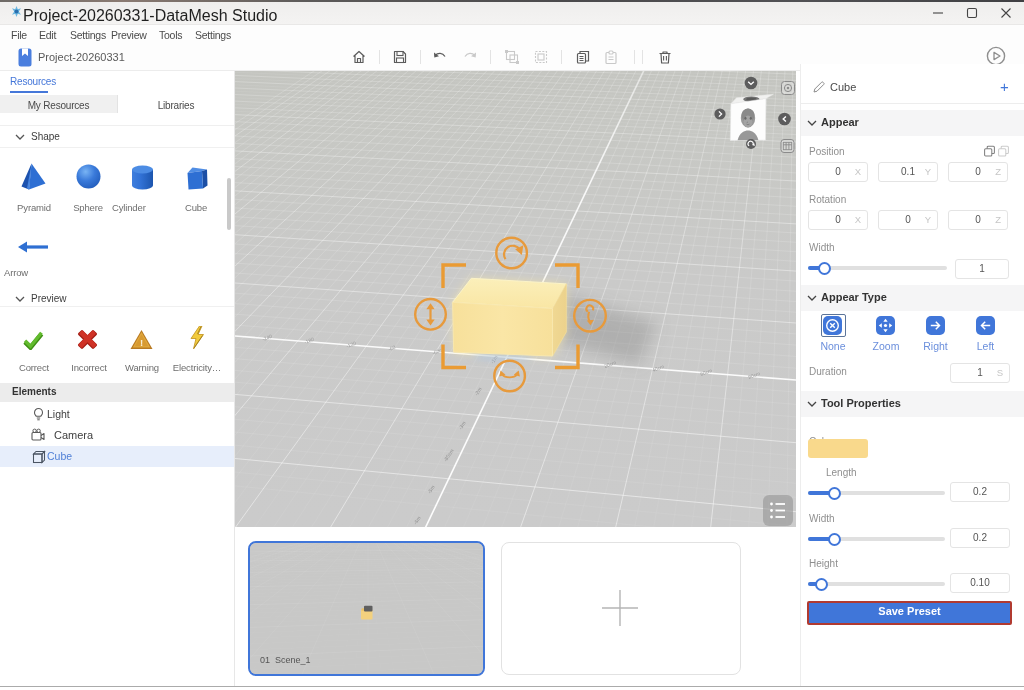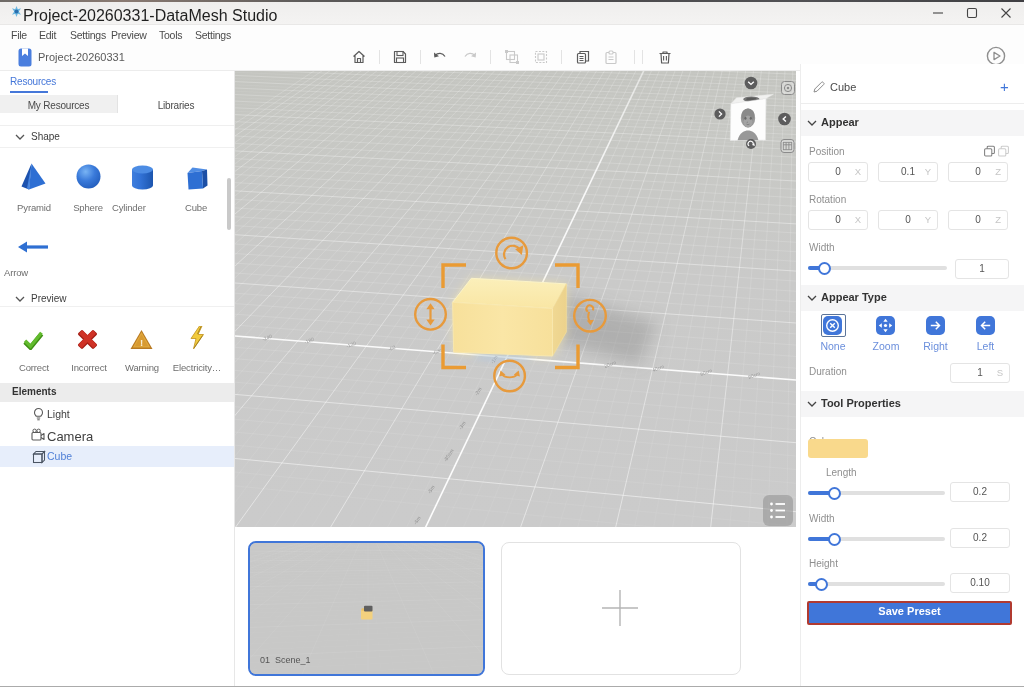--- a/index.html
+++ b/index.html
@@ -204,21 +204,21 @@
     <path d="M 5.5,1.5 a 4,4.2 0 0 1 4,4.2 c 0,1.8 -1.2,2.6 -1.7,3.6 h -4.6 C 2.7,8.3 1.5,7.5 1.5,5.7 a 4,4.2 0 0 1 4,-4.2 Z" stroke="#5a5a5a" stroke-width="1.1" fill="none"></path>
     <path d="M 3.8,11 h 3.4 M 4.3,12.8 h 2.4" stroke="#5a5a5a" stroke-width="1"></path>
   </svg>
 <div class="abs" style="left:47px;top:408px;font-size:10.5px;color:#404040;">Light</div>
 <svg width="14" height="14" viewBox="0 0 14 14" style="position:absolute;left:31px;top:428px">
     <rect x="1" y="4.5" width="9" height="7.5" rx="1" stroke="#5a5a5a" stroke-width="1.1" fill="none"></rect>
     <path d="M 10,7.5 L 13,5.5 V 11.5 L 10,9.5" stroke="#5a5a5a" stroke-width="1.1" fill="none" stroke-linejoin="round"></path>
     <circle cx="3.6" cy="2.8" r="1.7" stroke="#5a5a5a" stroke-width="1" fill="none"></circle>
     <circle cx="7.6" cy="2.8" r="1.7" stroke="#5a5a5a" stroke-width="1" fill="none"></circle>
   </svg>
-<div class="abs" style="left:47px;top:429px;font-size:13px;color:#404040;">Camera</div>
+<div class="abs" style="left:54px;top:429px;font-size:11px;color:#404040;">Camera</div>
 <div class="abs" style="left:0;top:446px;width:234px;height:21px;background:#e7eefb;"></div>
 <svg width="15" height="14" viewBox="0 0 15 14" style="position:absolute;left:31px;top:450px">
     <g stroke="#4b5563" stroke-width="1.05" fill="none">
       <rect x="2.5" y="4" width="8.5" height="8.5"></rect>
       <polygon points="2.5,4 5,1.5 13.5,1.5 11,4"></polygon>
       <polygon points="11,4 13.5,1.5 13.5,10 11,12.5"></polygon>
     </g>
   </svg>
 <div class="abs" style="left:47px;top:450px;font-size:10.5px;color:#4f7fd6;">Cube</div>
 <div class="abs" id="viewport">

